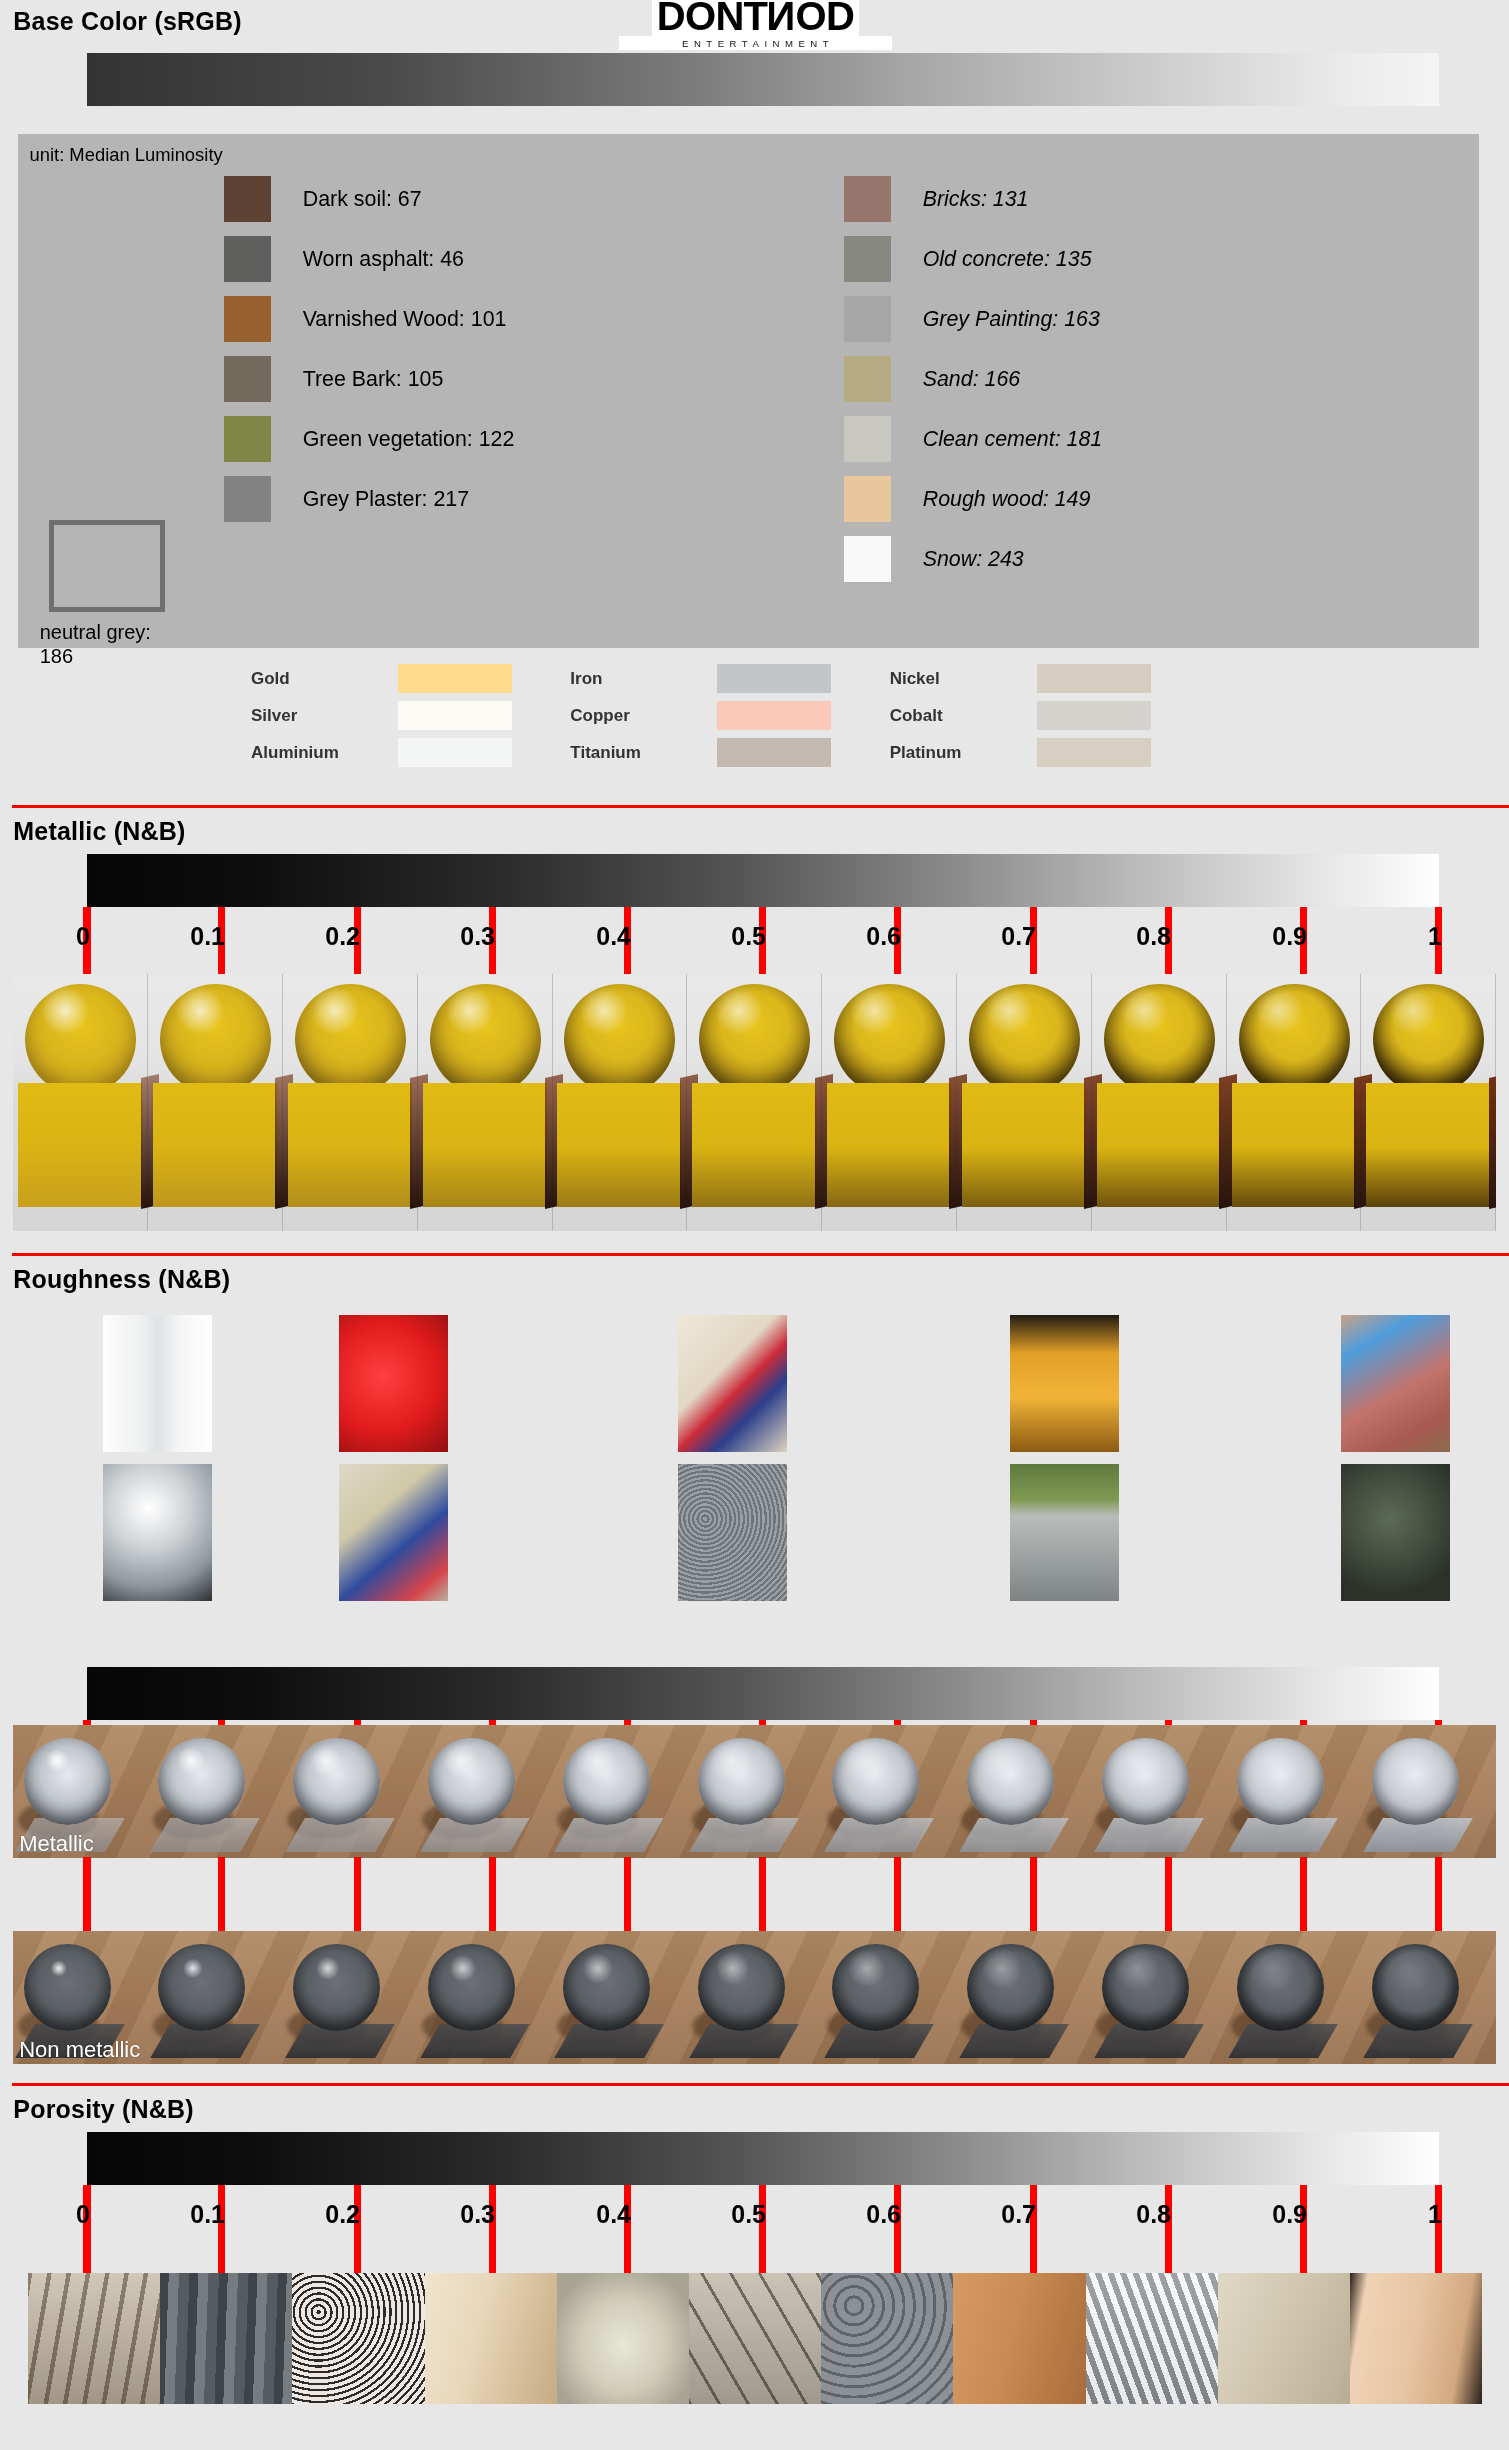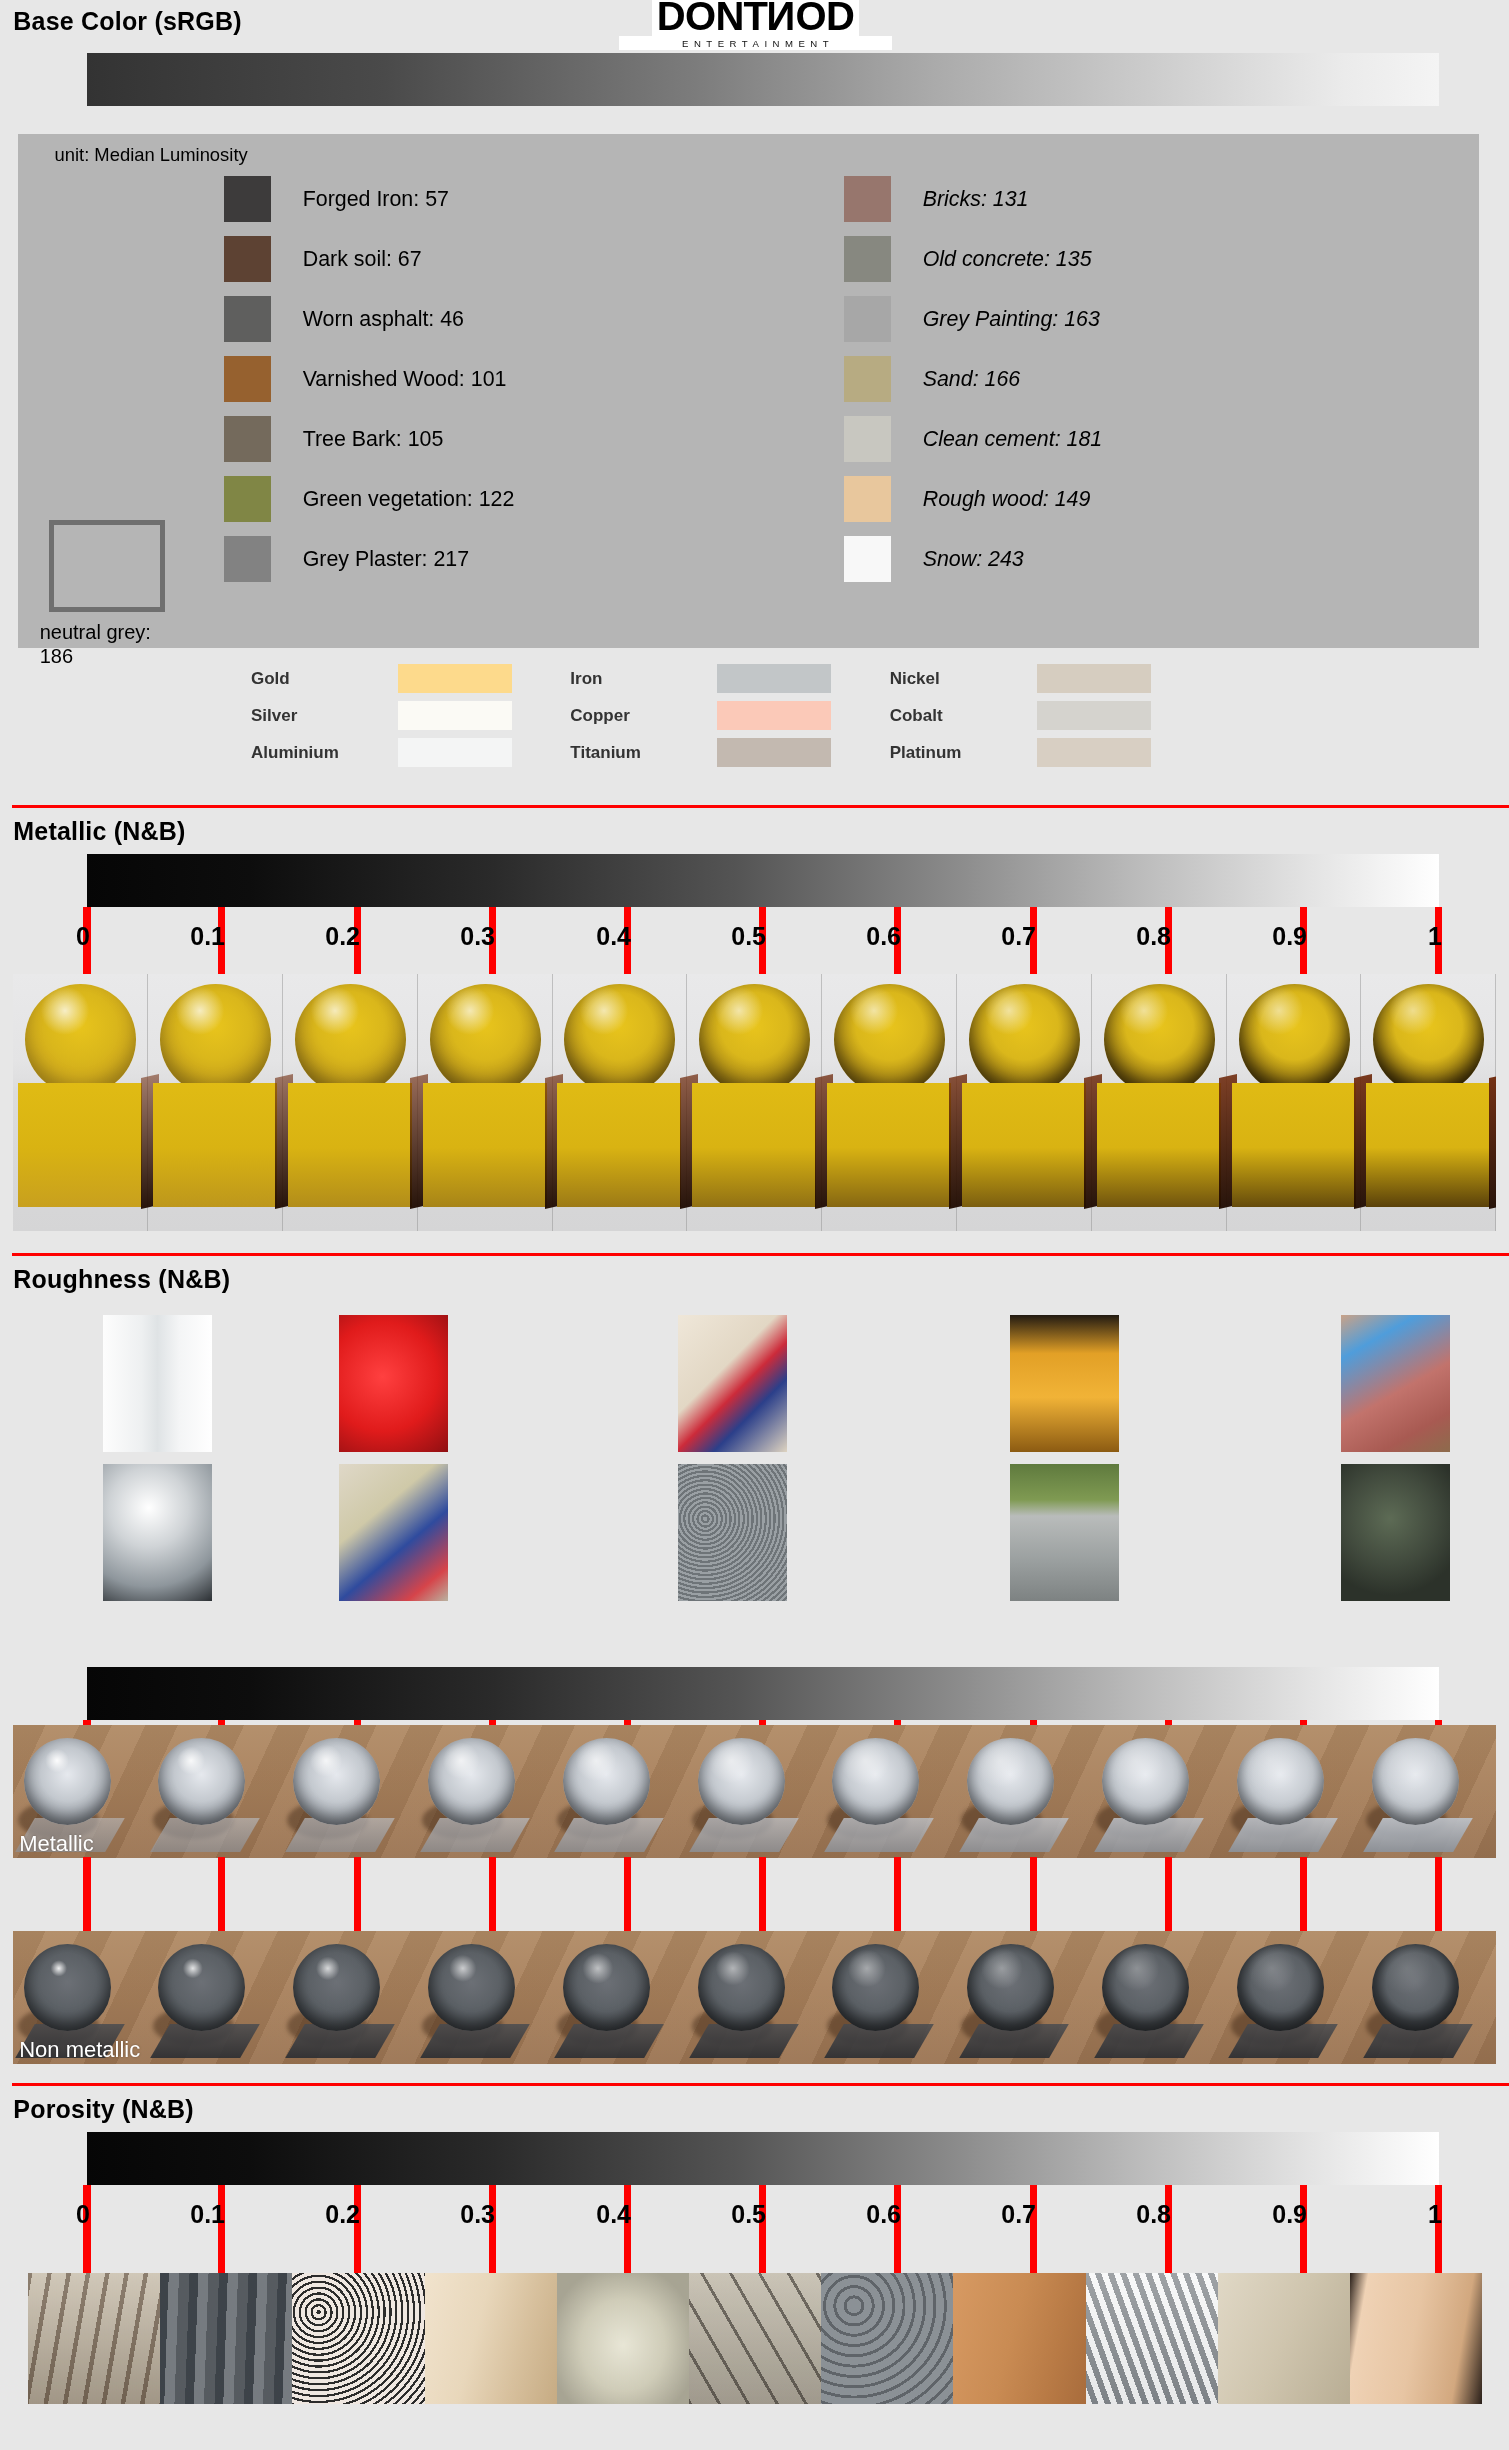--- a/index.html
+++ b/index.html
@@ -69,21 +69,20 @@
   }
 
   #swatch-panel {
     position:absolute; top:134px; left:17.7px;
     width: 1461px; height: 514px;
     background: #b5b5b5;
   }
   #unit-label {
     position:absolute; top:10.3px; left:11.8px;
     font-size: 18.4px;
-    margin-left: 25px;
   }
   .neutral-box {
     position:absolute; top:386px; left:31px;
     width: 116px; height: 92px;
     border: 5.2px solid #6f6f6f;
     background: #b5b5b5;
   }
   .neutral-text {
     position:absolute; top:486px; left:22px;
     font-size: 20px; line-height: 24px;
@@ -231,24 +230,20 @@
 <div id="basecolor-title" class="section-title">Base Color (sRGB)</div>
 <div id="basecolor-gradient"></div>
 
 <div id="swatch-panel">
   <div id="unit-label">unit: Median Luminosity</div>
   <div class="neutral-box"></div>
   <div class="neutral-text">
     <span>neutral grey:</span><br><span>186</span>
   </div>
   <div class="swatch-col" id="col-left">
-      <div class="swatch-row">
-        <div class="swatch-chip" style="background: rgb(61, 59, 59);"></div>
-        <div class="swatch-label">Forged Iron: 57</div>
-      </div>
       <div class="swatch-row">
         <div class="swatch-chip" style="background: rgb(93, 66, 51);"></div>
         <div class="swatch-label">Dark soil: 67</div>
       </div>
       <div class="swatch-row">
         <div class="swatch-chip" style="background: rgb(95, 95, 94);"></div>
         <div class="swatch-label">Worn asphalt: 46</div>
       </div>
       <div class="swatch-row">
         <div class="swatch-chip" style="background: rgb(150, 97, 47);"></div>

